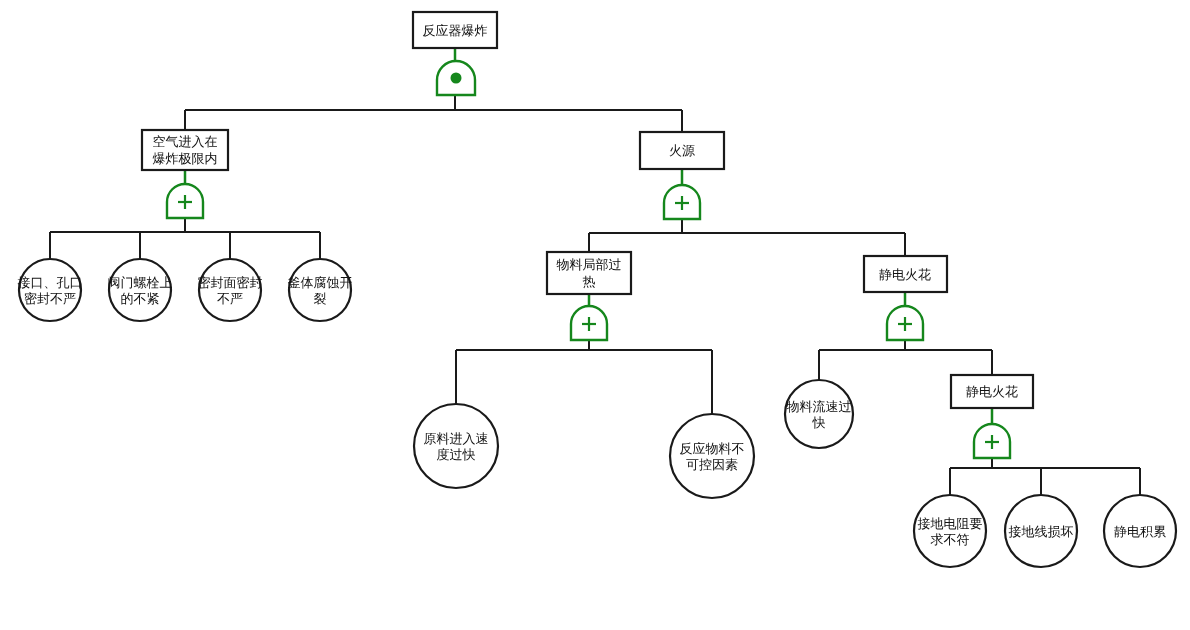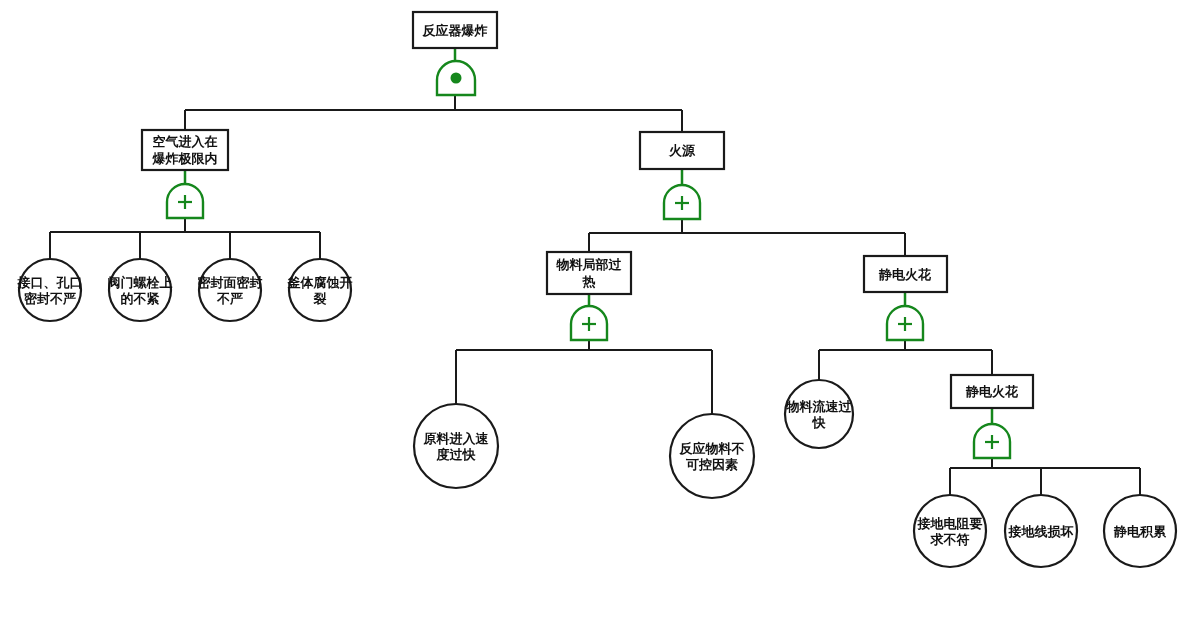--- a/index.html
+++ b/index.html
@@ -9,21 +9,20 @@
   }
   body {
     font-family: "DejaVu Sans", "Liberation Sans", sans-serif;
   }
   #canvas {
     position: relative;
     width: 1190px;
     height: 630px;
     background: #ffffff;
     overflow: hidden;
-    font-weight: bold;
   }
   svg#tree {
     position: absolute;
     left: 0;
     top: 0;
     width: 1190px;
     height: 630px;
     display: block;
   }
   .edge {

